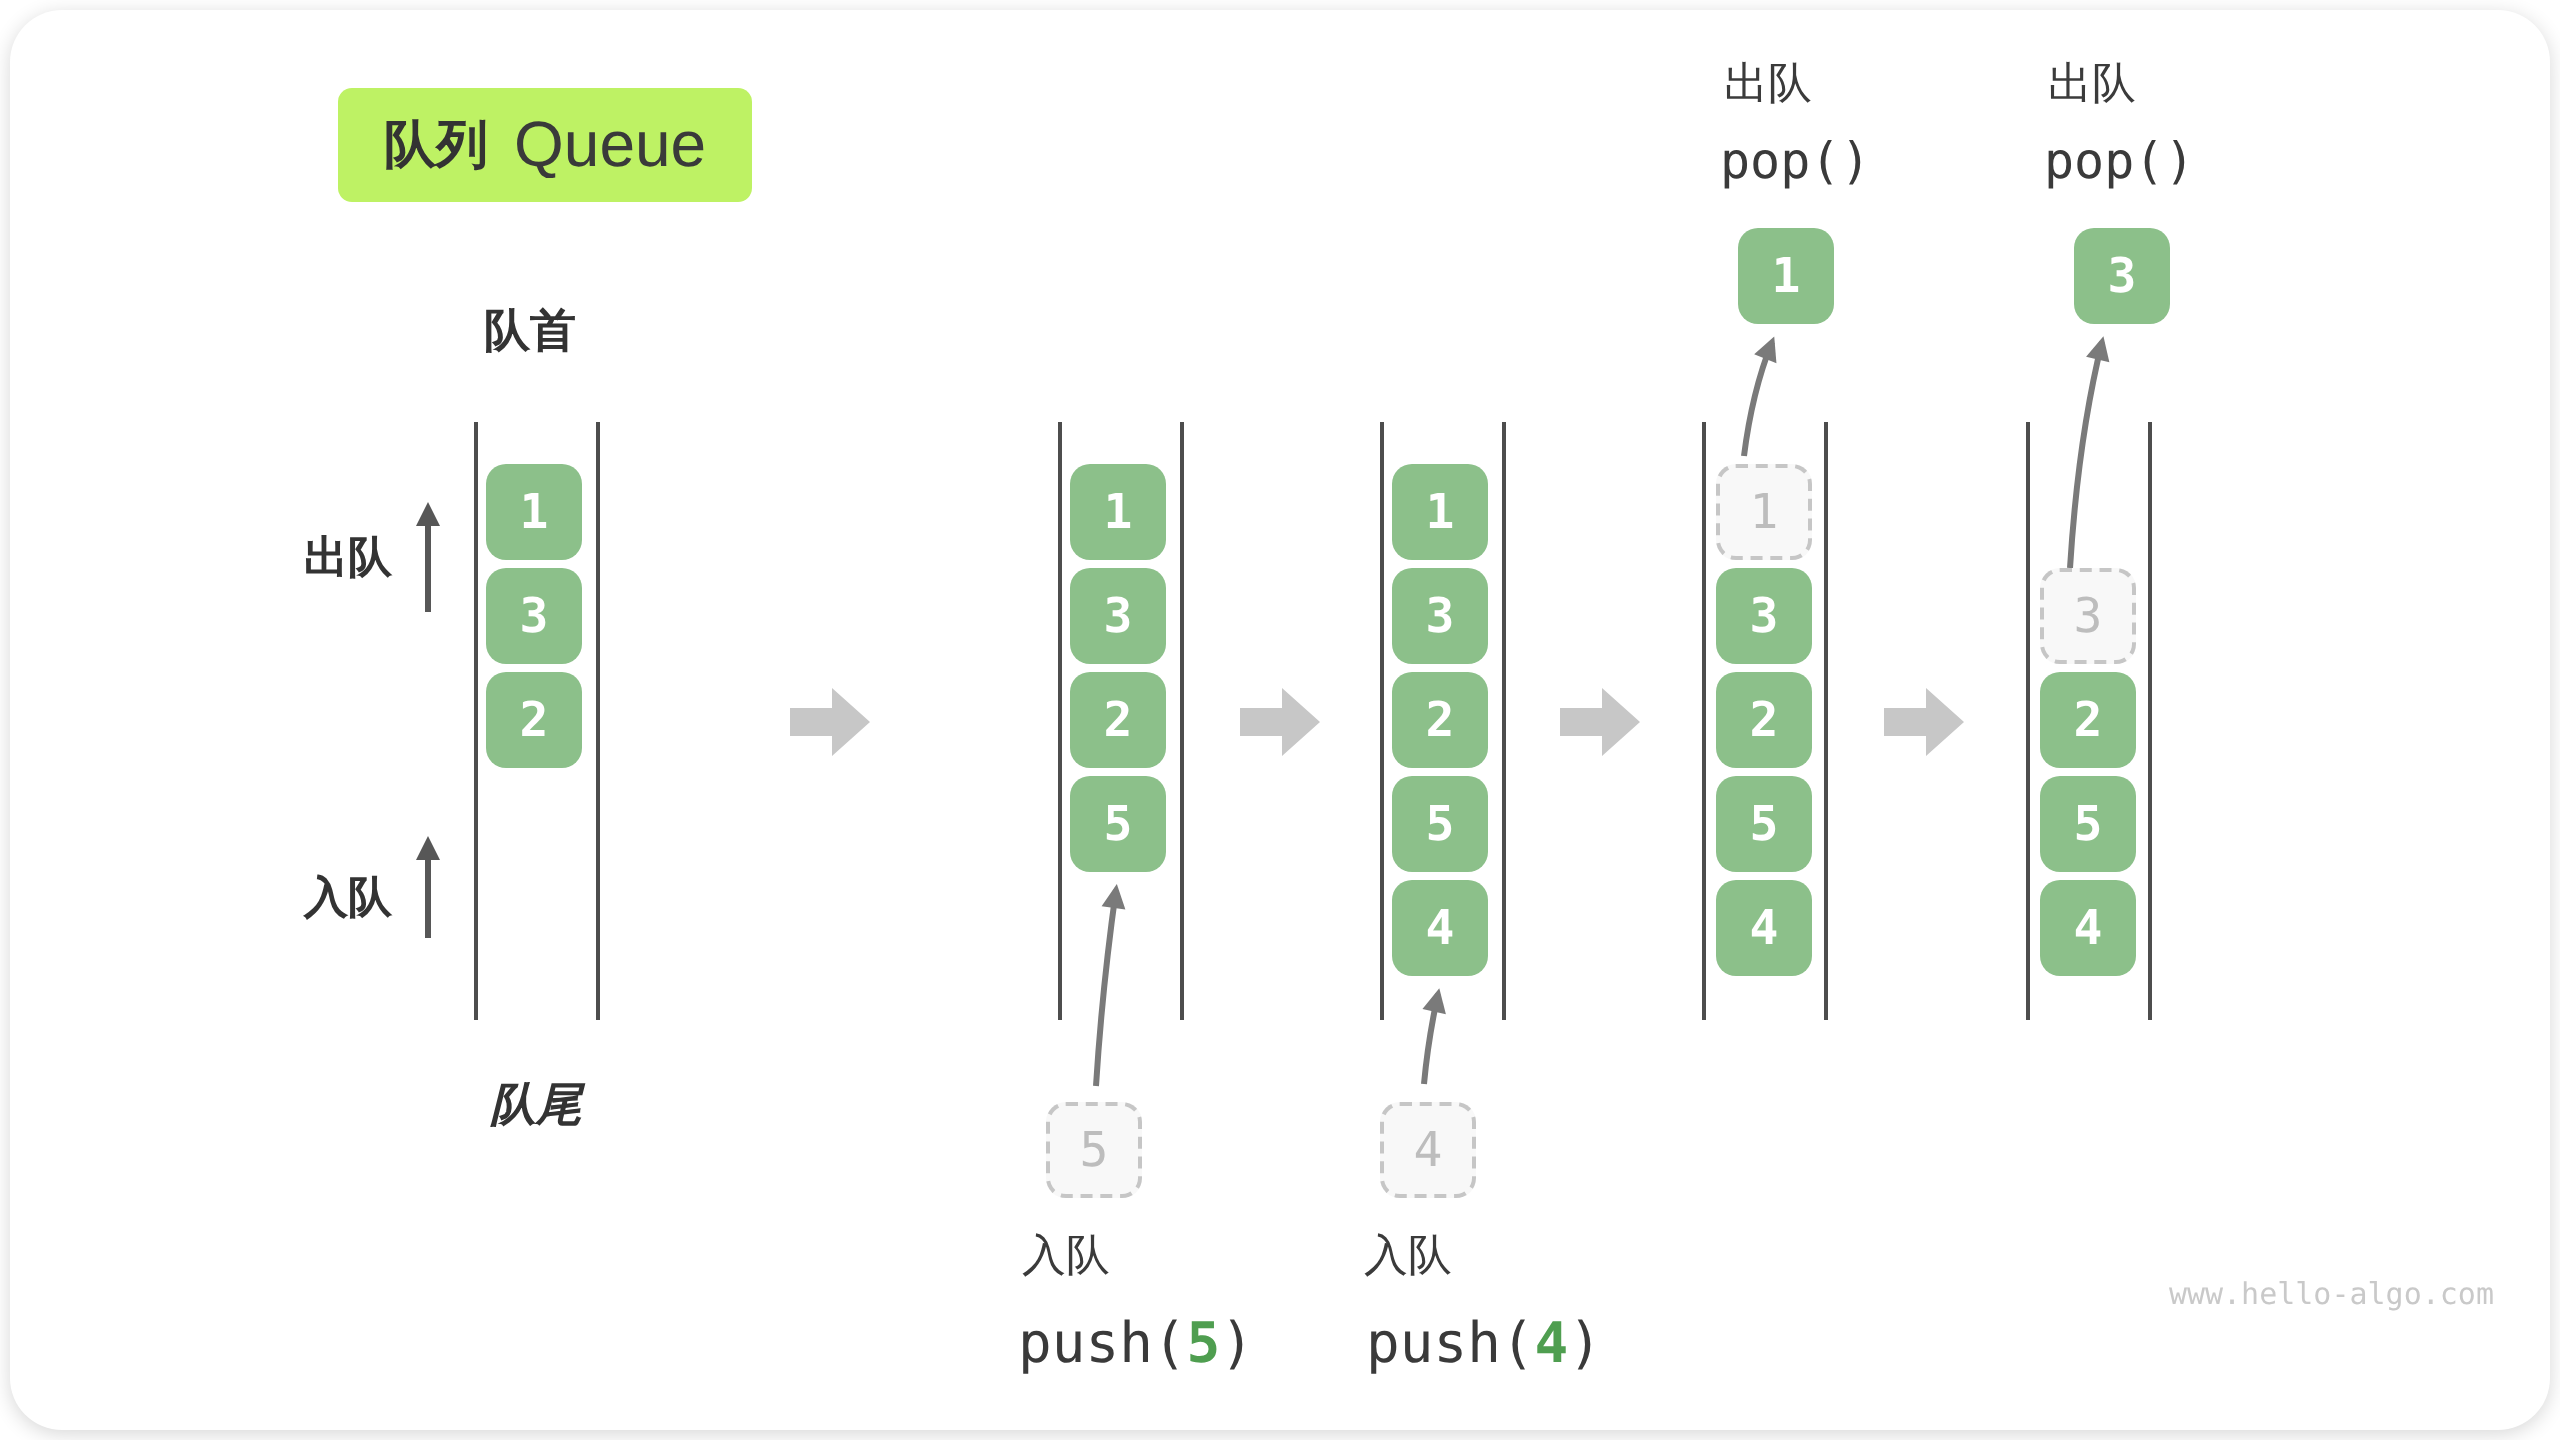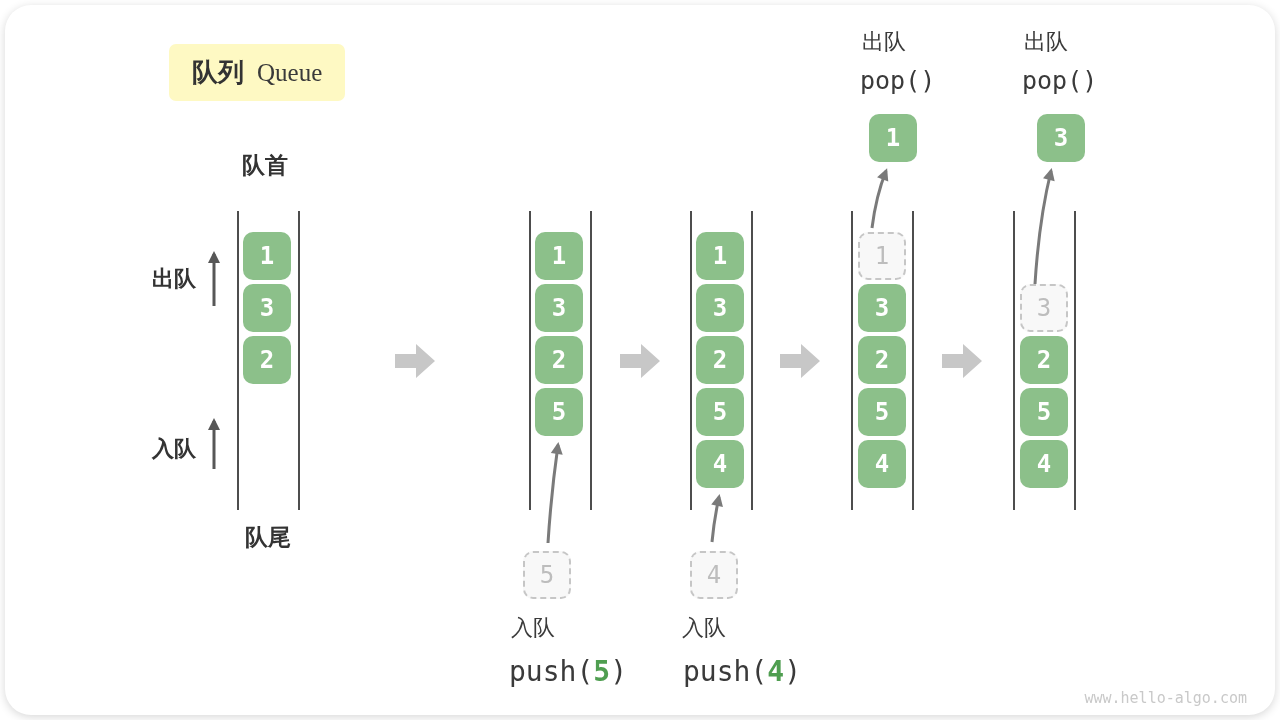--- a/index.html
+++ b/index.html
@@ -9,24 +9,24 @@
   }
   .card{
     position:absolute;left:5px;top:5px;width:1270px;height:710px;
     background:#ffffff;border-radius:26px;
     box-shadow:0 2px 10px rgba(0,0,0,0.16);
   }
   .overlay{position:absolute;left:0;top:0;pointer-events:none;}
   .badge{
     position:absolute;left:169px;top:44px;height:57px;
     display:flex;align-items:center;gap:13px;padding:0 23px;
-    background:#fef9c3;border-radius:7px;box-sizing:border-box;
+    background:#bef264;border-radius:7px;box-sizing:border-box;
   }
   .badge .zh-title{font-size:26px;font-weight:700;color:#333333;}
-  .badge .en-title{font-family:Liberation Serif, serif;font-size:25px;color:#3a3a3a;}
+  .badge .en-title{font-family:Liberation Sans, sans-serif;font-size:32px;color:#3a3a3a;}
   .zh-bold{position:absolute;font-size:23px;font-weight:700;color:#333333;white-space:nowrap;}
   .op-label{position:absolute;font-size:22px;color:#3b3b3b;white-space:nowrap;}
   .code{
     position:absolute;font-family:"DejaVu Sans Mono",monospace;
     font-size:28px;color:#3a3a3a;white-space:nowrap;
   }
   .code .arg{color:#4f9e50;font-weight:700;}
   .vline{position:absolute;width:1.5px;height:299px;top:211px;background:#4d4d4d;}
   .cell{
     position:absolute;width:48px;height:48px;border-radius:10px;
@@ -34,37 +34,37 @@
     font-family:"DejaVu Sans Mono",monospace;font-size:24px;font-weight:700;
     display:flex;align-items:center;justify-content:center;
   }
   .ghost{
     position:absolute;width:48px;height:48px;border-radius:10px;
     border:2px dashed #c6c6c6;background:#f8f8f8;color:#bdbdbd;
     font-family:"DejaVu Sans Mono",monospace;font-size:24px;
     display:flex;align-items:center;justify-content:center;box-sizing:border-box;
   }
   .watermark{
-    position:absolute;right:33px;top:689px;
+    position:absolute;right:33px;top:638px;
     font-family:"DejaVu Sans Mono",monospace;font-size:15px;color:#c9c9c9;
   }
 </style>
 </head>
 <body>
 
 <div class="canvas">
   <div class="card"></div>
 
   <div class="badge">
     <span class="zh-title">队列</span>
     <span class="en-title">Queue</span>
   </div>
 
   <div class="zh-bold" style="left:242px;top:150px;">队首</div>
-  <div class="zh-bold" style="left:245px;top:522px;">队尾</div>
+  <div class="zh-bold" style="left:245px;top:537px;font-style:italic;">队尾</div>
 
   <div class="zh-bold" style="left:152px;top:264px;font-size:22px;">出队</div>
   <div class="zh-bold" style="left:152px;top:434px;font-size:22px;">入队</div>
 
   <svg class="overlay" width="1280" height="720" viewBox="0 0 1280 720">
     <defs>
       <marker id="ah-dark" markerUnits="userSpaceOnUse" markerWidth="14" markerHeight="14" refX="10" refY="7" orient="auto">
         <path d="M1,1 L13,7 L1,13 Z" fill="#575757"></path>
       </marker>
       <marker id="ah-mid" markerUnits="userSpaceOnUse" markerWidth="14" markerHeight="14" refX="10" refY="7" orient="auto">

